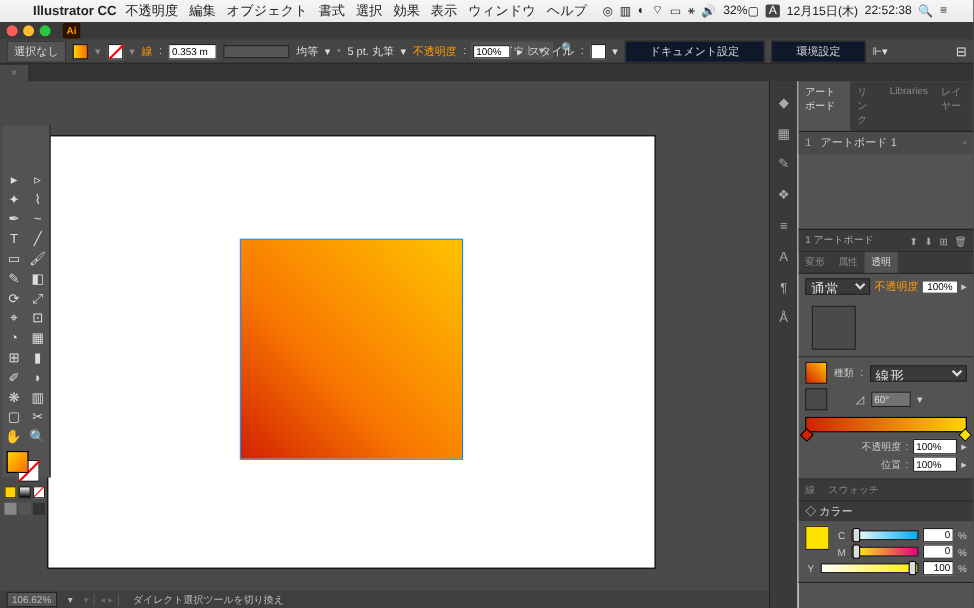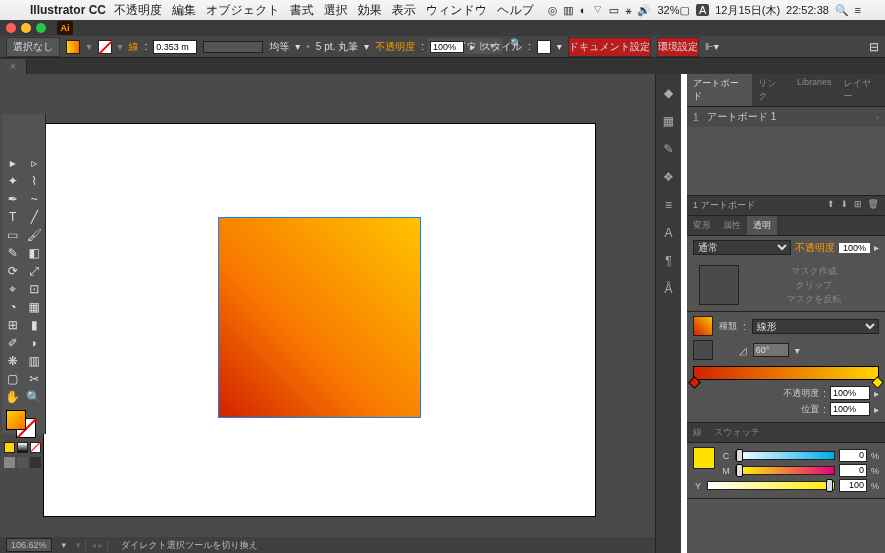--- a/index.html
+++ b/index.html
@@ -24,21 +24,21 @@
   .titlebar .tail .lab{background:#525252;padding:1px 8px;border-radius:2px}
 
   
   .controlbar { height:22px; background:#454545; border-bottom:1px solid #222; display:flex; align-items:center; padding:0 6px; gap:6px; font-size:10px; color:#ddd; }
   .controlbar .sel { background:#555; padding:2px 6px; border:1px solid #333; }
   .controlbar .swatch { width:14px; height:14px; background:linear-gradient(90deg,#ffd400,#ff6a00); border:1px solid #222;}
   .controlbar .none-swatch{width:14px;height:14px;background:#fff;border:1px solid #222;position:relative}
   .controlbar .none-swatch::after{content:"";position:absolute;left:-2px;top:5px;width:18px;height:2px;background:red;transform:rotate(-45deg)}
   .controlbar input{width:44px;height:14px;background:#fff;color:#000;border:1px solid #222;font-size:9px;padding:0 2px}
   .controlbar .dash{width:60px;height:12px;background:#555;border:1px solid #222}
-  .controlbar .btn{background:#b91c1c;border:1px solid #333;padding:2px 0;font-size:10px;color:#ddd}
+  .controlbar .btn{background:#0f172a;border:1px solid #333;padding:2px 22px;font-size:10px;color:#ddd}
   .controlbar .label-o{color:#ff9a00}
   .controlbar .opac-box{width:34px;height:12px;background:#fff;color:#000;border:1px solid #222;font-size:9px;display:flex;align-items:center;padding:0 2px}
   .controlbar .style-sw{width:14px;height:14px;background:#fff;border:1px solid #222}
   .controlbar .flexend{margin-left:auto;font-size:12px}
 
   
   .doctabs{height:16px;background:#333;display:flex;align-items:center}
   .doctab{background:#4a4a4a;color:#ccc;padding:2px 10px;font-size:10px;border-right:1px solid #222;display:flex;align-items:center;gap:6px}
   .doctab .x{color:#888}
 
@@ -61,31 +61,31 @@
   .rect{position:absolute;left:174px;top:93px;width:203px;height:201px;background:linear-gradient(45deg,#d22200 0%,#f87800 40%,#ffc300 100%);border:1px solid #0a84ff}
 
   .statusbar{position:absolute;left:0;right:0;bottom:0;height:16px;background:#3f3f3f;display:flex;align-items:center;gap:10px;padding:0 6px;font-size:9px;color:#bbb}
   .statusbar .zoom{background:#555;padding:1px 4px;border:1px solid #222}
 
   
   .dockstrip{width:26px;background:#3a3a3a;border-left:1px solid #222;display:flex;flex-direction:column;align-items:center;gap:10px;padding-top:10px}
   .dockstrip .di{width:18px;height:18px;color:#aaa;display:flex;align-items:center;justify-content:center;font-size:12px}
 
   
-  .panels{width:204px;background:#535353;border-left:6px solid #ffffff;display:flex;flex-direction:column}
+  .panels{width:160px;background:#535353;border-left:1px solid #ffffff;display:flex;flex-direction:column}
   .tabrow{display:flex;background:#3a3a3a;border-bottom:1px solid #222;font-size:9px}
   .tabrow .tab{padding:3px 6px;color:#888}
   .tabrow .tab.active{background:#535353;color:#ddd}
   .panel{background:#535353;border-bottom:1px solid #222}
   .ab-row{display:flex;align-items:center;padding:3px 6px;background:#4a4a4a;font-size:10px}
   .ab-row .n{width:14px;color:#aaa}
-  .ab-foot{display:flex;align-items:flex-start;padding:3px 6px;background:#3a3a3a;font-size:9px;color:#aaa;border-top:1px solid #222}
+  .ab-foot{display:flex;align-items:flex-end;padding:3px 6px;background:#3a3a3a;font-size:9px;color:#aaa;border-top:1px solid #222}
 
   .transparency .row{display:flex;align-items:center;gap:4px;padding:4px 6px}
-  .transparency select,.gradient select{background:#3a3a3a;color:#ddd;border:1px solid #222;font-size:10px;height:15px}
+  .transparency select,.gradient select{background:#3a3a3a;color:#ddd;border:1px solid #222;font-size:13px;height:15px}
   .transparency .op{display:flex;align-items:center;gap:4px}
   .transparency .op .l{color:#ff9a00}
   .transparency .thumb{width:40px;height:40px;border:1px solid #222;background:#4a4a4a;margin:2px 6px}
   .transparency .actions{flex:1;font-size:9px;color:#888;line-height:14px;text-align:center}
 
   .panel-title{background:#3a3a3a;padding:2px 6px;font-size:10px;color:#ddd}
   .gradient .body{padding:4px 6px}
   .gradient .grow{display:flex;align-items:center;gap:6px;margin-bottom:4px}
   .gradient .gthumb{width:20px;height:20px;background:linear-gradient(45deg,#d22200,#ffc300);border:1px solid #222}
   .gradient .lbl{font-size:9px;color:#ccc}
@@ -309,25 +309,20 @@
       <div class="tab active">透明</div>
     </div>
     <div class="panel transparency">
       <div class="row">
         <select style="flex:1"><option>通常</option></select>
         <div class="op"><span class="l">不透明度</span>
           <span style="background:#fff;color:#000;padding:0 4px;font-size:9px">100%</span>▸</div>
       </div>
       <div class="row">
         <div class="thumb"></div>
-        <div class="actions">
-          <div>マスク作成</div>
-          <div>クリップ</div>
-          <div>マスクを反転</div>
-        </div>
       </div>
     </div>
 
     <div class="panel gradient">
       <div class="body">
         <div class="grow">
           <div class="gthumb"></div>
           <span class="lbl">種類</span>:
           <select style="flex:1"><option>線形</option></select>
         </div>
@@ -343,20 +338,21 @@
         <div class="inp"><span class="lbl">不透明度</span>:<input value="100%" style="">▸</div>
         <div class="inp"><span class="lbl">位置</span>:<input value="100%" style="">▸</div>
       </div>
     </div>
 
     <div class="tabrow">
       <div class="tab">線</div>
       <div class="tab">スウォッチ</div>
     </div>
 
+    <div class="panel-title">◇ <span>カラー</span></div>
     <div class="panel color">
       <div class="body">
         <div class="csw"></div>
         <div>
           <div class="slider-row">
               <span class="ch">C</span>
               <div class="track" style="background:linear-gradient(90deg,#fff,#00aeef)">
                 <div class="knob" style="left:0%"></div>
               </div>
               <div class="val">0</div>

